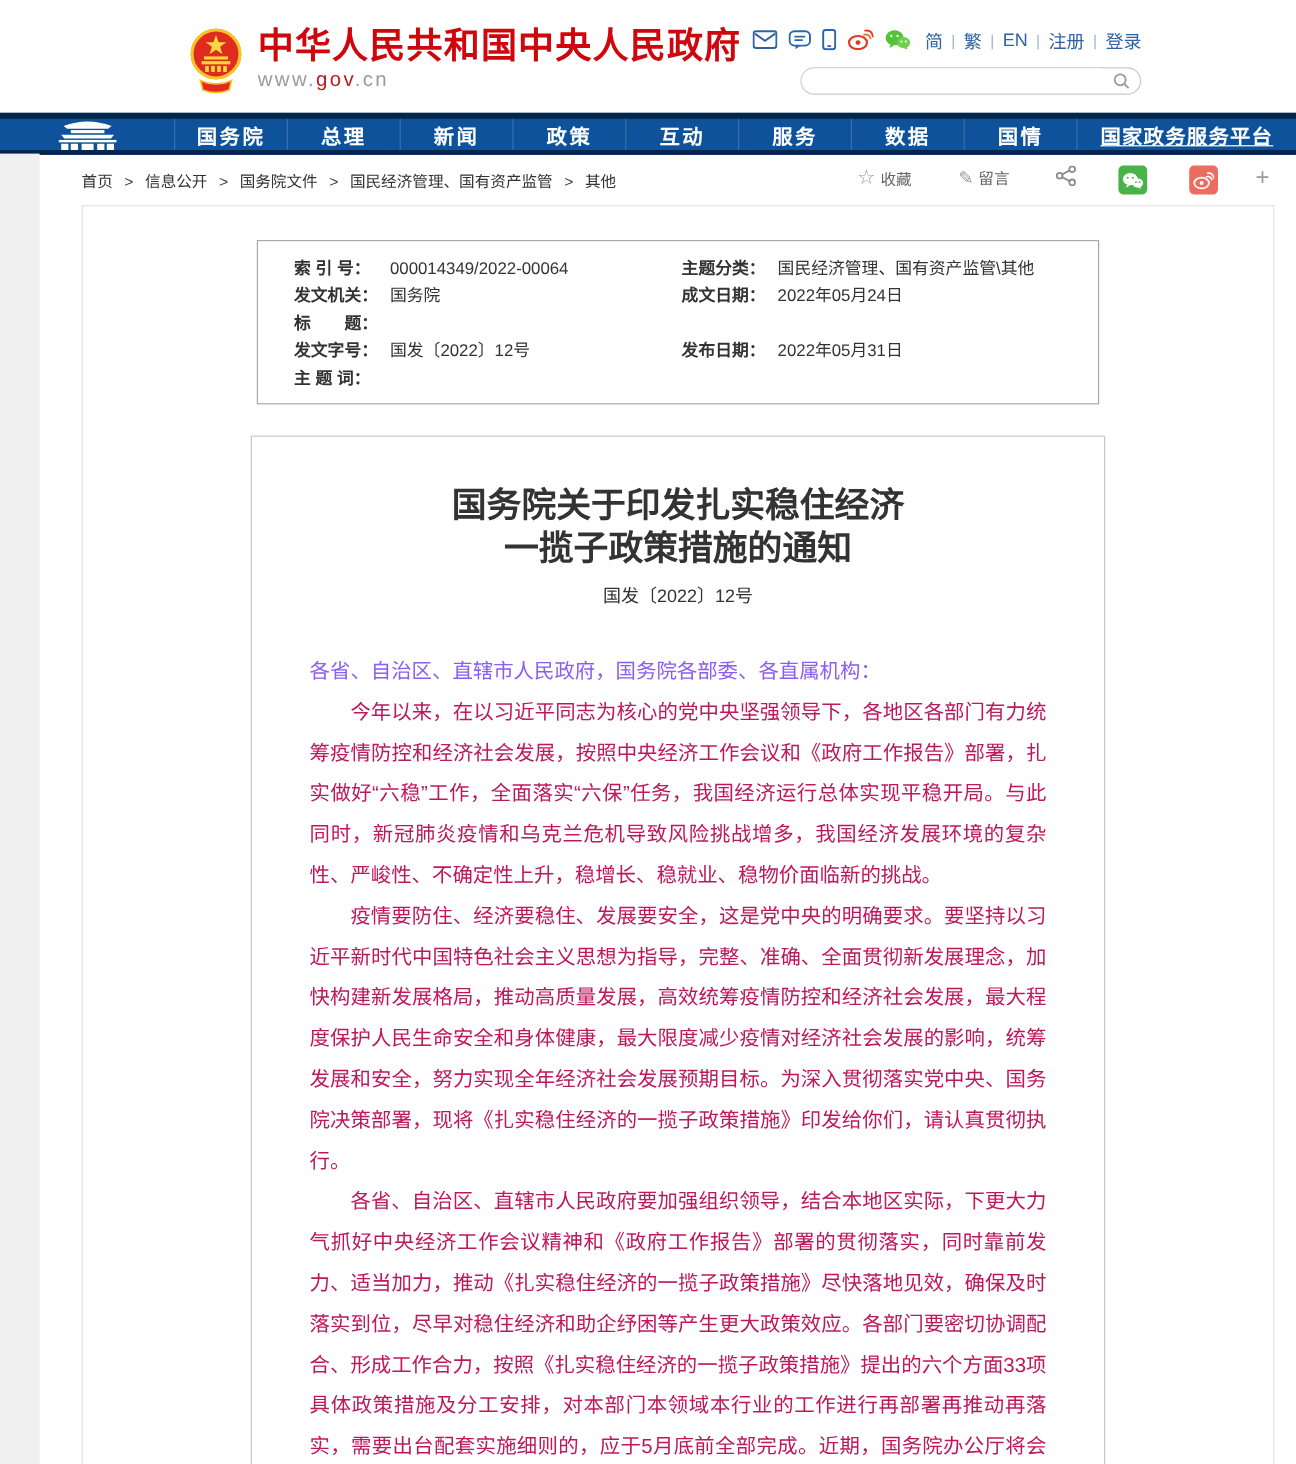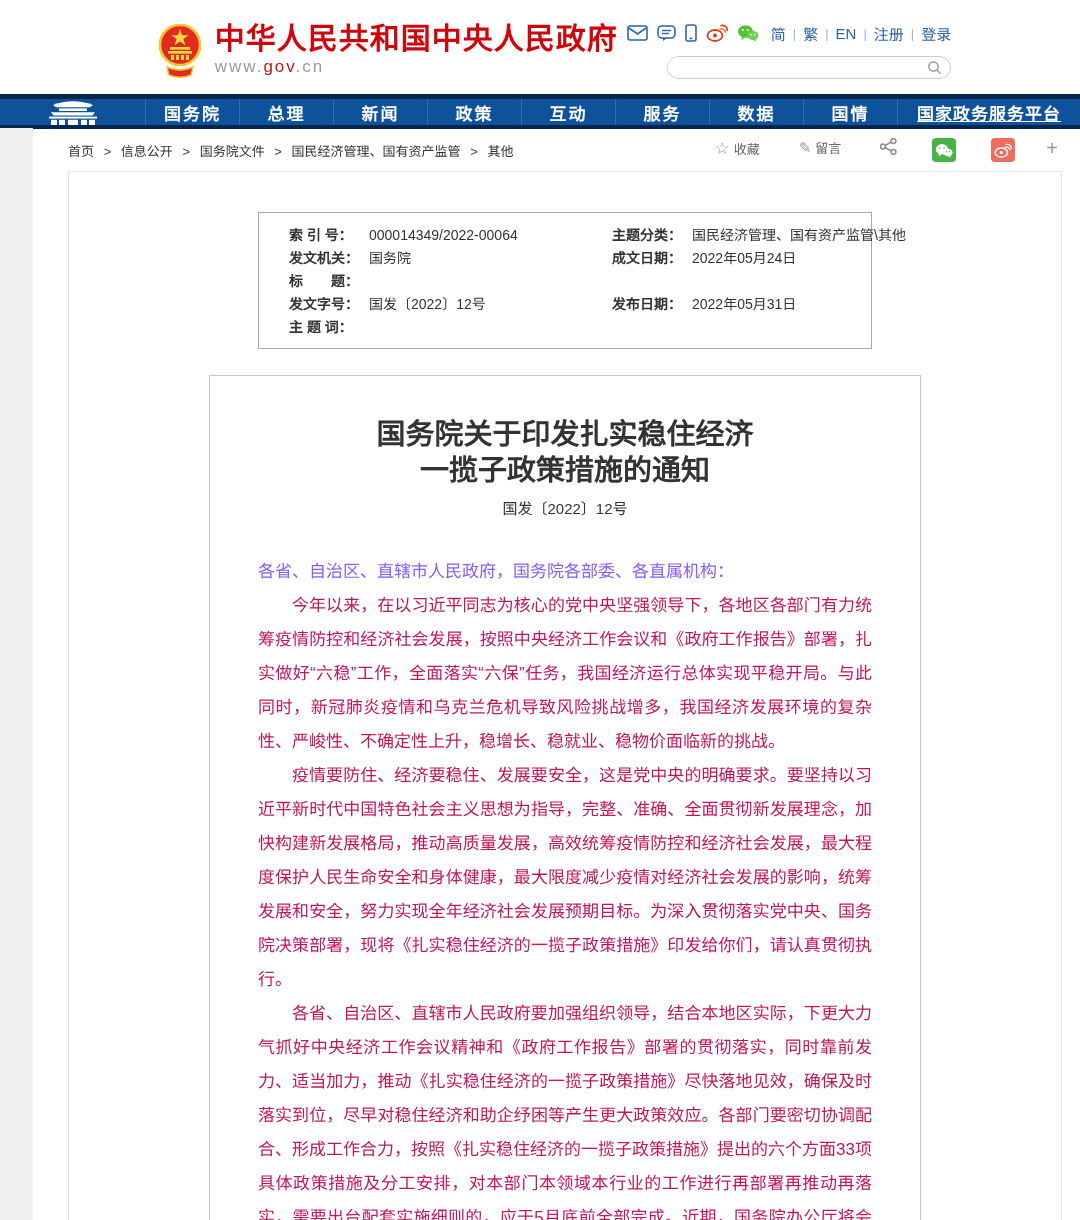--- a/index.html
+++ b/index.html
@@ -43,21 +43,21 @@
   .icon-pencil::before { content:"✎"; font-size:15px; color:#9a9a9a; margin-right:4px; }
   .badge { width:24px; height:24px; border-radius:4px; display:flex; align-items:center; justify-content:center; margin-left:10px; cursor:pointer; }
   .badge-wechat { background:#47b348; }
   .badge-weibo { background:#ec6d5f; }
   .share-svg { margin-left:14px; cursor:pointer; }
   .plus-action { font-size:20px; color:#9a9a9a; margin-left:6px; cursor:pointer; line-height:20px; }
 
   
   .content-box { margin-left:68px; width:994px; height:1052px; border:1px solid #e4e4e4; border-bottom:none;
     background:#fff; padding-top:28px; }
-  .meta-table { width:614px; margin:12px auto; border:1px solid #a9a9a9; padding:11px 27px 9px 30px; }
+  .meta-table { width:702px; margin:0 auto; border:1px solid #a9a9a9; padding:11px 27px 9px 30px; }
   .meta-row { display:grid; grid-template-columns:80px 243px 80px 1fr; line-height:23px; font-size:14px; color:#333; }
   .meta-label { font-weight:bold; white-space:pre; }
   .meta-value { white-space:pre; }
   .meta-span { grid-column:2 / span 3; }
 
   .doc-box { width:712px; margin:26px auto 0; border:1px solid #c8c8c8; min-height:900px; padding:40px 48px 24px; }
   .doc-title { font-size:29px; font-weight:bold; text-align:center; line-height:36px; color:#333; }
   .doc-number { text-align:center; font-size:15px; color:#333; margin-top:9px; }
   .salutation { margin-top:37px; font-size:17px; line-height:34px; color:#8b5cf6; }
   .para { font-size:17px; line-height:34px; color:#be185d; text-align:justify; text-indent:2em; }

